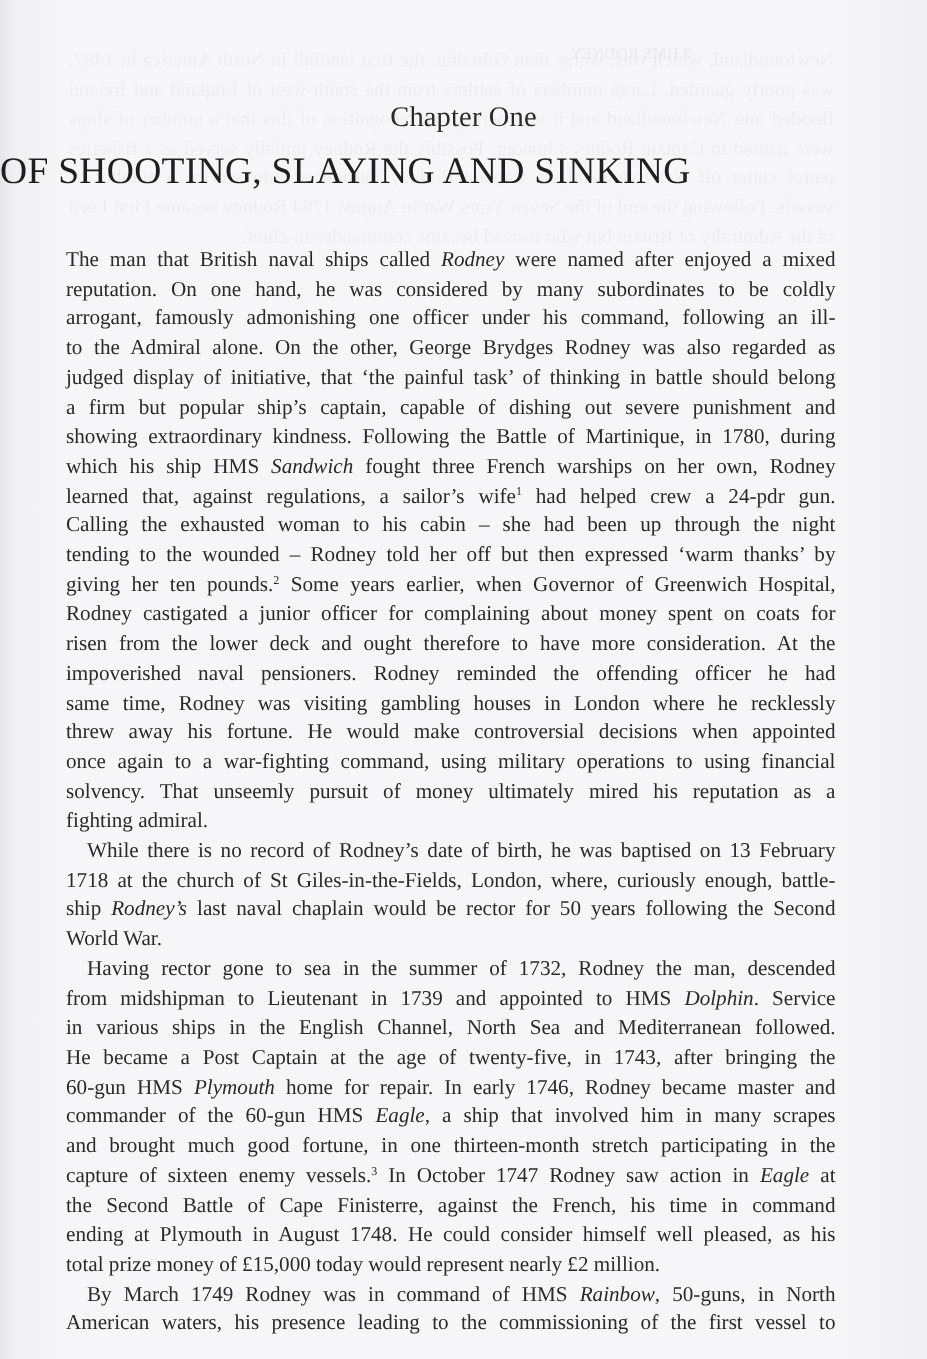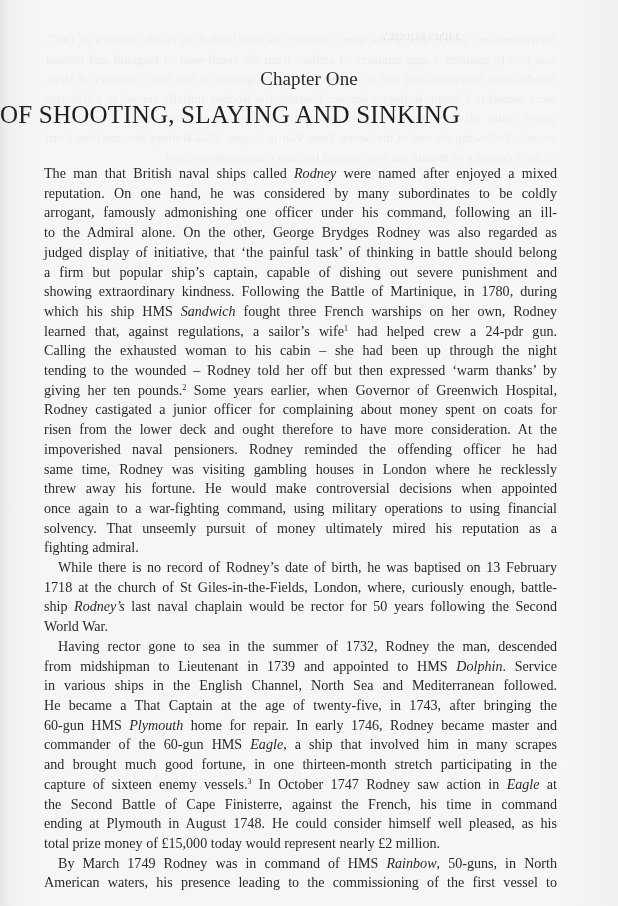--- a/index.html
+++ b/index.html
@@ -131,21 +131,21 @@
       <p>
         <span class="line" style="text-indent: 14px;">While there is no record of Rodney’s date of birth, he was baptised on 13 February</span>
         <span class="line">1718 at the church of St Giles-in-the-Fields, London, where, curiously enough, battle-</span>
         <span class="line">ship <i>Rodney’s</i> last naval chaplain would be rector for 50 years following the Second</span>
         <span class="line last">World War.</span>
       </p>
       <p>
         <span class="line" style="text-indent: 14px;">Having rector gone to sea in the summer of 1732, Rodney the man, descended</span>
         <span class="line">from midshipman to Lieutenant in 1739 and appointed to HMS <i>Dolphin</i>. Service</span>
         <span class="line">in various ships in the English Channel, North Sea and Mediterranean followed.</span>
-        <span class="line">He became a That Captain at the age of twenty-five, in 1743, after bringing the</span>
+        <span class="line">He became a Post Captain at the age of twenty-five, in 1743, after bringing the</span>
         <span class="line">60-gun HMS <i>Plymouth</i> home for repair. In early 1746, Rodney became master and</span>
         <span class="line">commander of the 60-gun HMS <i>Eagle</i>, a ship that involved him in many scrapes</span>
         <span class="line">and brought much good fortune, in one thirteen-month stretch participating in the</span>
         <span class="line">capture of sixteen enemy vessels.<sup>3</sup> In October 1747 Rodney saw action in <i>Eagle</i> at</span>
         <span class="line">the Second Battle of Cape Finisterre, against the French, his time in command</span>
         <span class="line">ending at Plymouth in August 1748. He could consider himself well pleased, as his</span>
         <span class="line last">total prize money of £15,000 today would represent nearly £2 million.</span>
       </p>
       <p>
         <span class="line" style="text-indent: 14px;">By March 1749 Rodney was in command of HMS <i>Rainbow</i>, 50-guns, in North</span>

